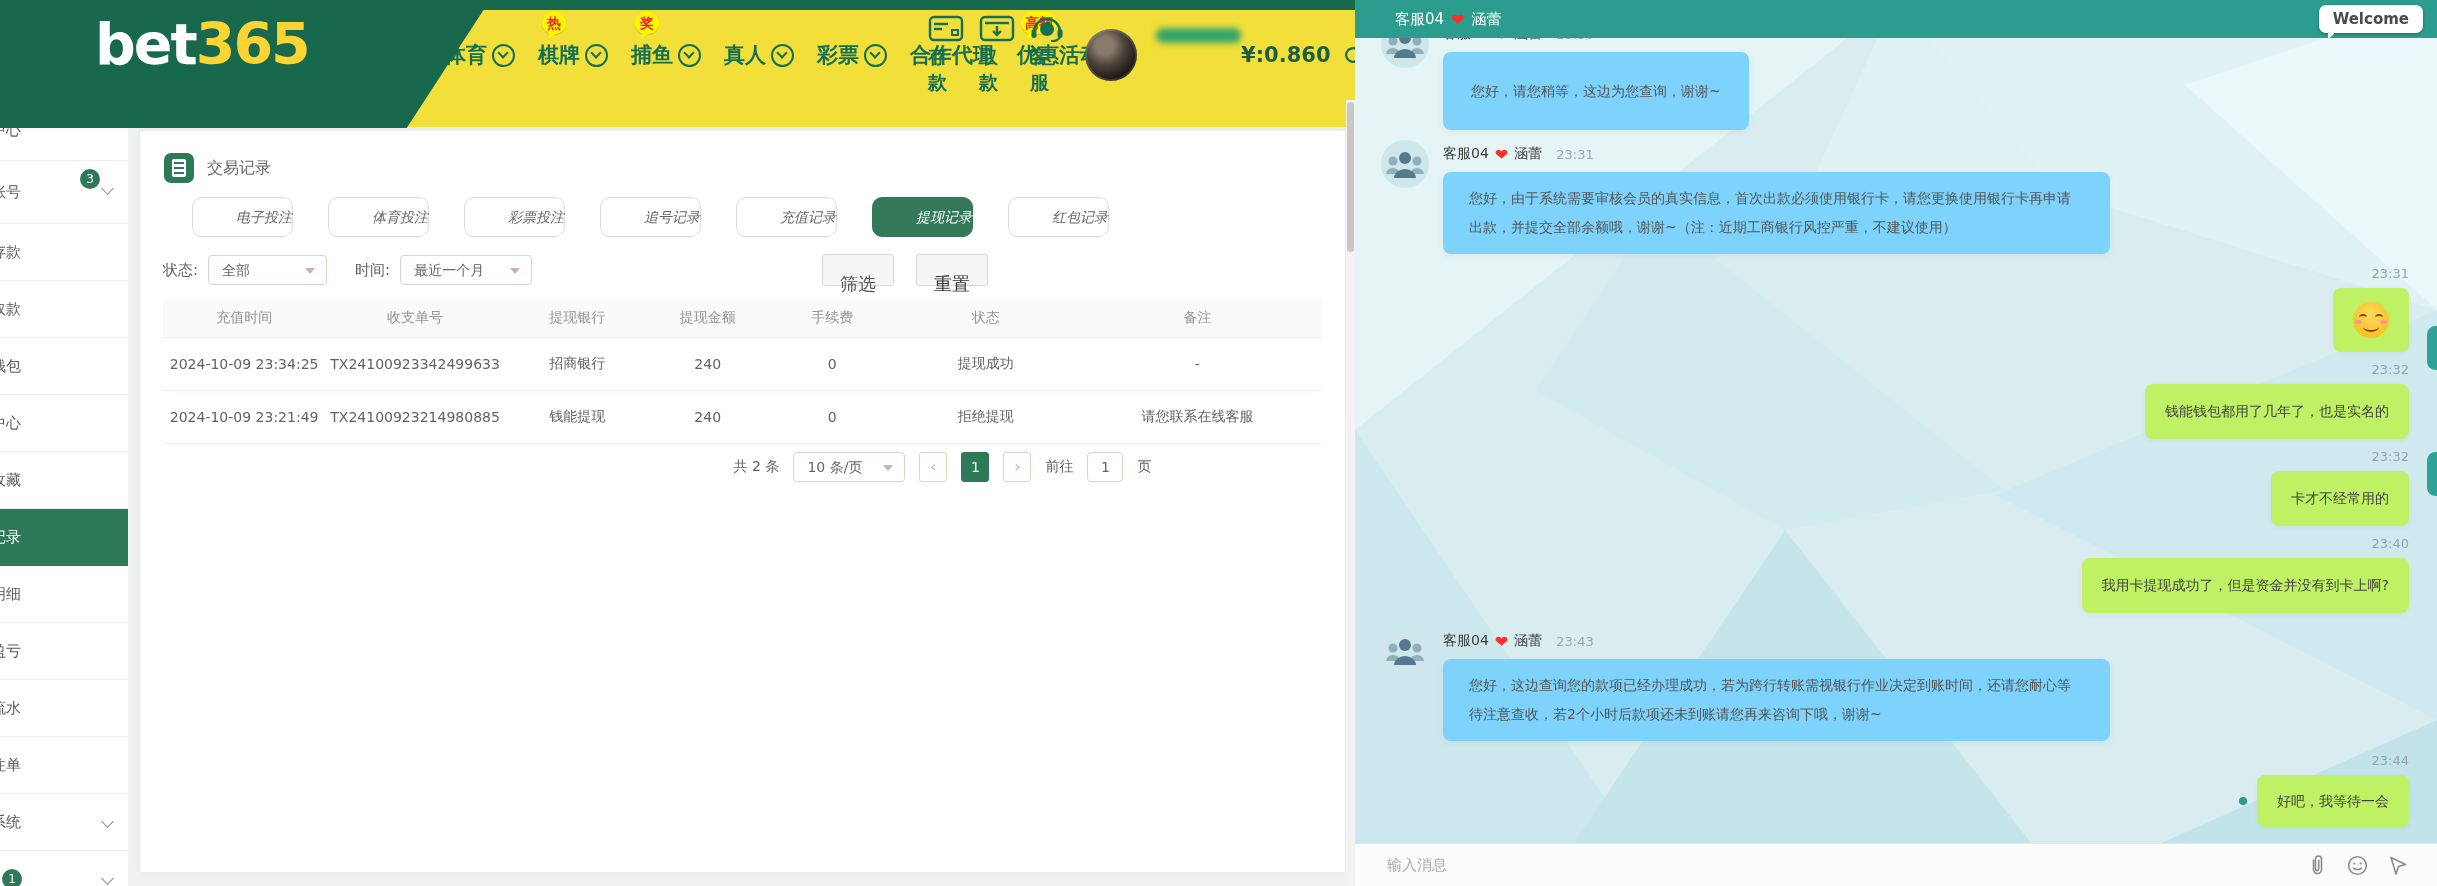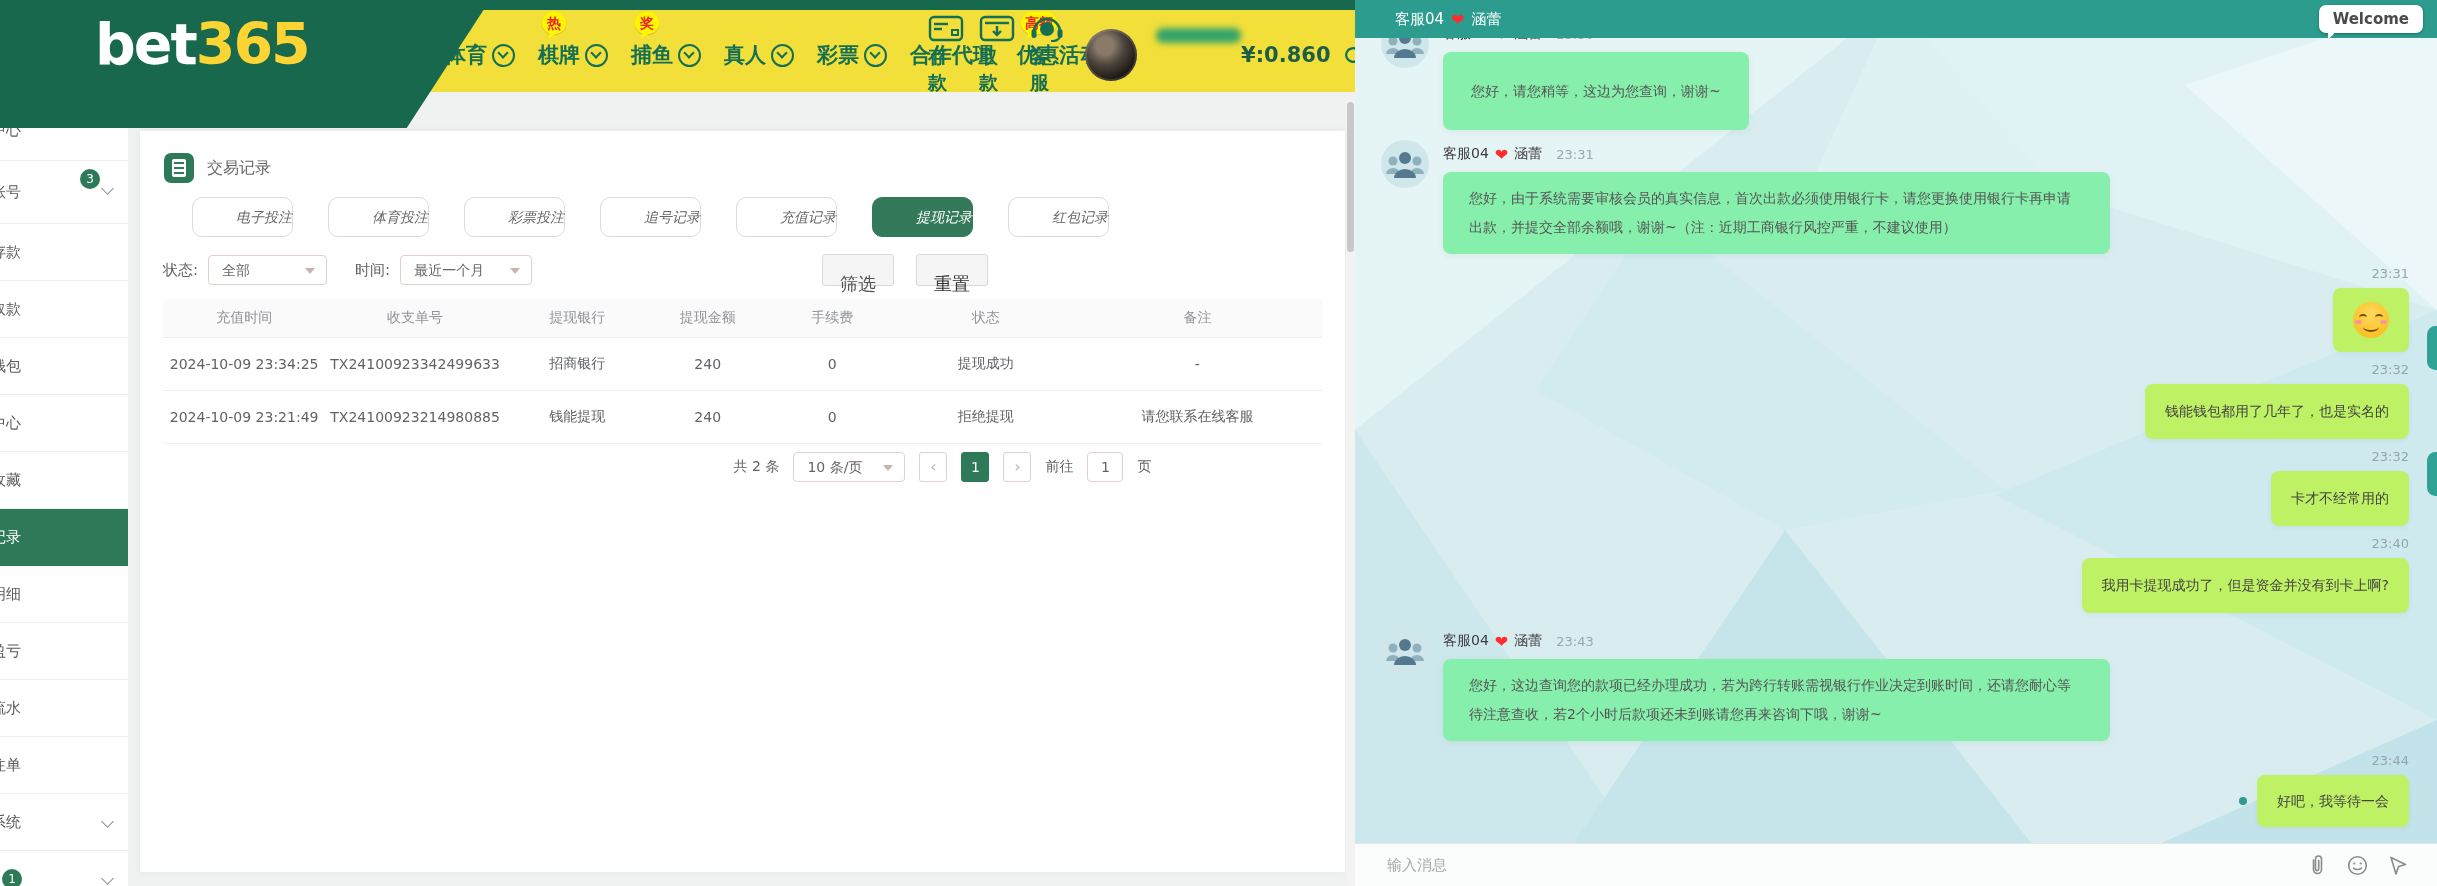--- a/index.html
+++ b/index.html
@@ -1,21 +1,21 @@
 <!DOCTYPE html>
 <html><head>
 <meta charset="utf-8">
 <style>
   html,body{margin:0;padding:0;}
   body{font-family:"DejaVu Sans","Liberation Sans",sans-serif;}
   .stage{position:relative;width:2437px;height:886px;overflow:hidden;background:#f0f1f1;display:flex;}
 
   
   .site{position:relative;width:1355px;height:886px;background:#f0f1f1;flex:none;overflow:hidden;}
-  .topbar{position:relative;height:92px;background:#f2df3a;z-index:5;}
+  .topbar{position:relative;height:127px;background:#f2df3a;z-index:5;}
   .topstrip{position:absolute;top:0;left:0;right:0;height:10px;background:#17684d;}
   .logo{position:absolute;top:0;left:0;width:490px;height:128px;background:#17684d;clip-path:polygon(0 0,100% 0,83% 100%,0 100%);z-index:7;}
   .logo-l1{margin:16px 0 0 95px;font-size:57px;font-weight:bold;letter-spacing:-2px;line-height:1;}
   .logo-l1 .b{color:#ffffff;} .logo-l1 .n{color:#fcd535;}
   .logo-l2{margin:2px 0 0 97px;color:#f2df3a;font-size:25px;font-weight:bold;letter-spacing:1px;}
 
   .mainnav{position:absolute;left:287px;top:10px;height:90px;display:flex;align-items:center;gap:23px;z-index:6;}
   .nav-item{position:relative;font-weight:bold;font-size:21px;color:#156f54;display:flex;align-items:center;gap:5px;cursor:pointer;white-space:nowrap;}
   .nav-item.hot{color:#ee1c1c;}
   .nav-caret{width:19px;height:19px;border:2px solid #156f54;border-radius:50%;position:relative;flex:none;}
@@ -82,21 +82,21 @@
   .chat-header{position:absolute;top:0;left:0;right:0;height:38px;background:#2b9c8e;z-index:5;display:flex;align-items:center;gap:7px;padding-left:40px;color:#fff;font-size:15px;}
   .heart{color:#ff2d2d;font-size:16px;}
   .welcome-btn{position:absolute;right:14px;top:5px;background:#fff;color:#4a4a4a;font-weight:bold;font-size:15px;padding:5px 14px;border-radius:7px;box-shadow:0 1px 3px rgba(0,0,0,.3);cursor:pointer;}
   .welcome-btn::after{content:"";position:absolute;left:9px;bottom:-6px;border:4px solid transparent;border-top:7px solid #fff;border-left:5px solid #fff;}
 
   .msgs{position:absolute;top:0;left:0;right:0;bottom:43px;padding:24px 28px 0 26px;display:flex;flex-direction:column;align-items:flex-start;z-index:1;overflow:hidden;box-sizing:border-box;}
   .m-agent{position:relative;padding-left:62px;max-width:780px;}
   .agent-avatar{position:absolute;left:0;top:-4px;width:48px;height:48px;}
   .m-name{display:flex;align-items:center;gap:6px;font-size:14px;color:#3c3c3c;height:20px;}
   .m-time{font-size:13px;color:#9aa7ad;margin-left:8px;}
-  .m-bubble{margin-top:8px;display:inline-block;background:#86efac;border-radius:8px;padding:12px 26px;font-size:14px;color:#555;line-height:29px;box-shadow:0 2px 6px rgba(70,110,110,.08);max-width:615px;}
+  .m-bubble{margin-top:8px;display:inline-block;background:#7dd3fc;border-radius:8px;padding:12px 26px;font-size:14px;color:#555;line-height:29px;box-shadow:0 2px 6px rgba(70,110,110,.08);max-width:615px;}
   .m-bubble.pad-lg{padding:26px 28px;line-height:26px;}
   .m-user{align-self:flex-end;text-align:right;}
   .u-time{font-size:13px;color:#94a5ab;margin-bottom:7px;}
   .u-bubble{display:inline-block;background:#bef264;border-radius:8px;padding:13px 20px;font-size:14px;color:#444;line-height:29px;box-shadow:0 2px 5px rgba(70,110,110,.06);position:relative;text-align:center;}
   .u-bubble.sm{line-height:26px;}
   .dot-read::before{content:"";position:absolute;left:-18px;top:50%;margin-top:-4px;width:8px;height:8px;border-radius:50%;background:#2b9c8e;}
 
   
   .emoji-bubble{padding:14px 20px;}
   .face{width:36px;height:36px;border-radius:50%;background:radial-gradient(circle at 50% 35%,#ffd95e,#f8b912);position:relative;display:inline-block;vertical-align:middle;}

